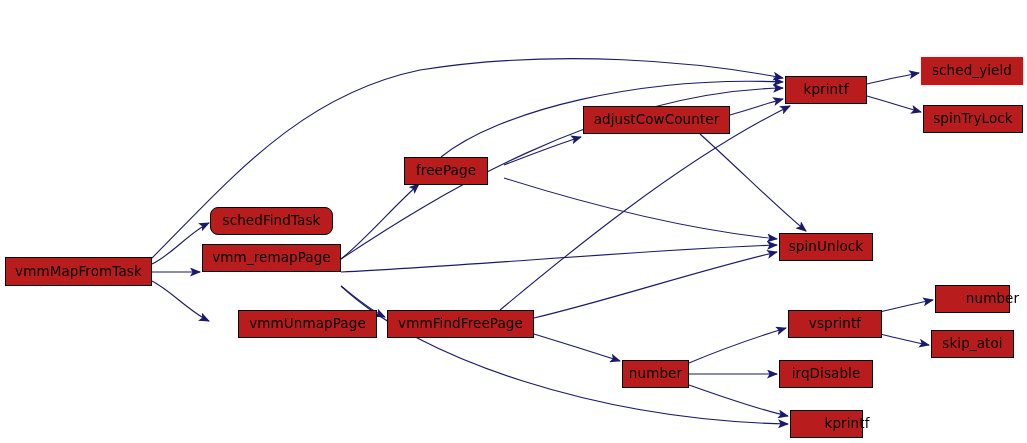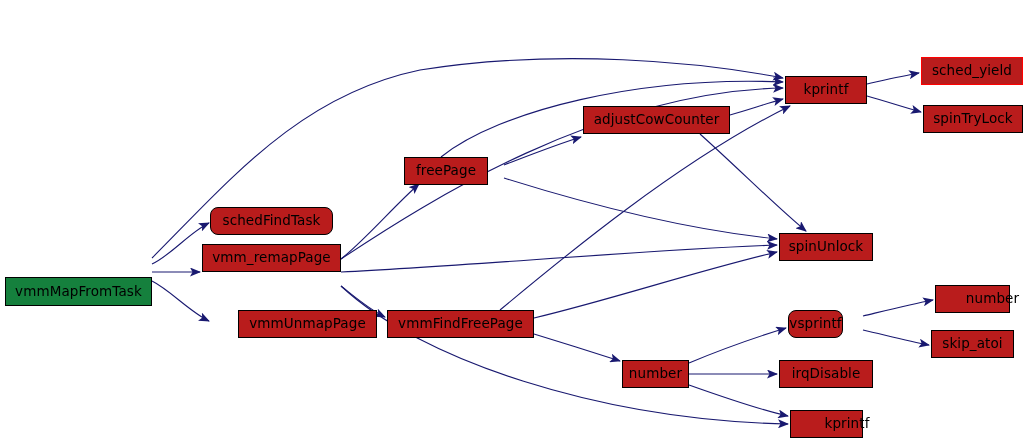--- a/index.html
+++ b/index.html
@@ -20,23 +20,22 @@
     color:#000000;
     display:flex;
     align-items:center;
     justify-content:center;
     font-size:13.5px;
     line-height:1;
     letter-spacing:0.1px;
     white-space:nowrap;
   }
   .node.root{
-    background:#15803d;
+    background:#b91c1c;
     border-color:#000000;
-    margin-top:20px;
   }
   .node.highlight{
     border-color:#ff0000;
     border-width:1px;
   }
   .node .lbl{pointer-events:none;}
 </style>
 </head>
 <body>
 
@@ -98,21 +97,21 @@
       </div>
       <div class="node" style="left: 622px; top: 360px; width: 67px; height: 28px;">
         <span class="lbl">number</span>
       </div>
       <div class="node" style="left: 785px; top: 76px; width: 82px; height: 28px;">
         <span class="lbl">kprintf</span>
       </div>
       <div class="node" style="left: 779px; top: 233px; width: 94px; height: 28px; align-items: center;">
         <span class="lbl">spinUnlock</span>
       </div>
-      <div class="node" style="left: 788px; top: 310px; width: 55px; height: 28px; border-radius: 8px;">
+      <div class="node" style="left: 788px; top: 310px; width: 94px; height: 28px;">
         <span class="lbl">vsprintf</span>
       </div>
       <div class="node" style="left: 779px; top: 360px; width: 94px; height: 28px;">
         <span class="lbl">irqDisable</span>
       </div>
       <div class="node" style="left: 790px; top: 410px; width: 73px; height: 28px; padding-left: 41px;">
         <span class="lbl">kprintf</span>
       </div>
       <div class="node highlight" style="left: 921px; top: 57px; width: 102px; height: 28px;">
         <span class="lbl">sched_yield</span>

